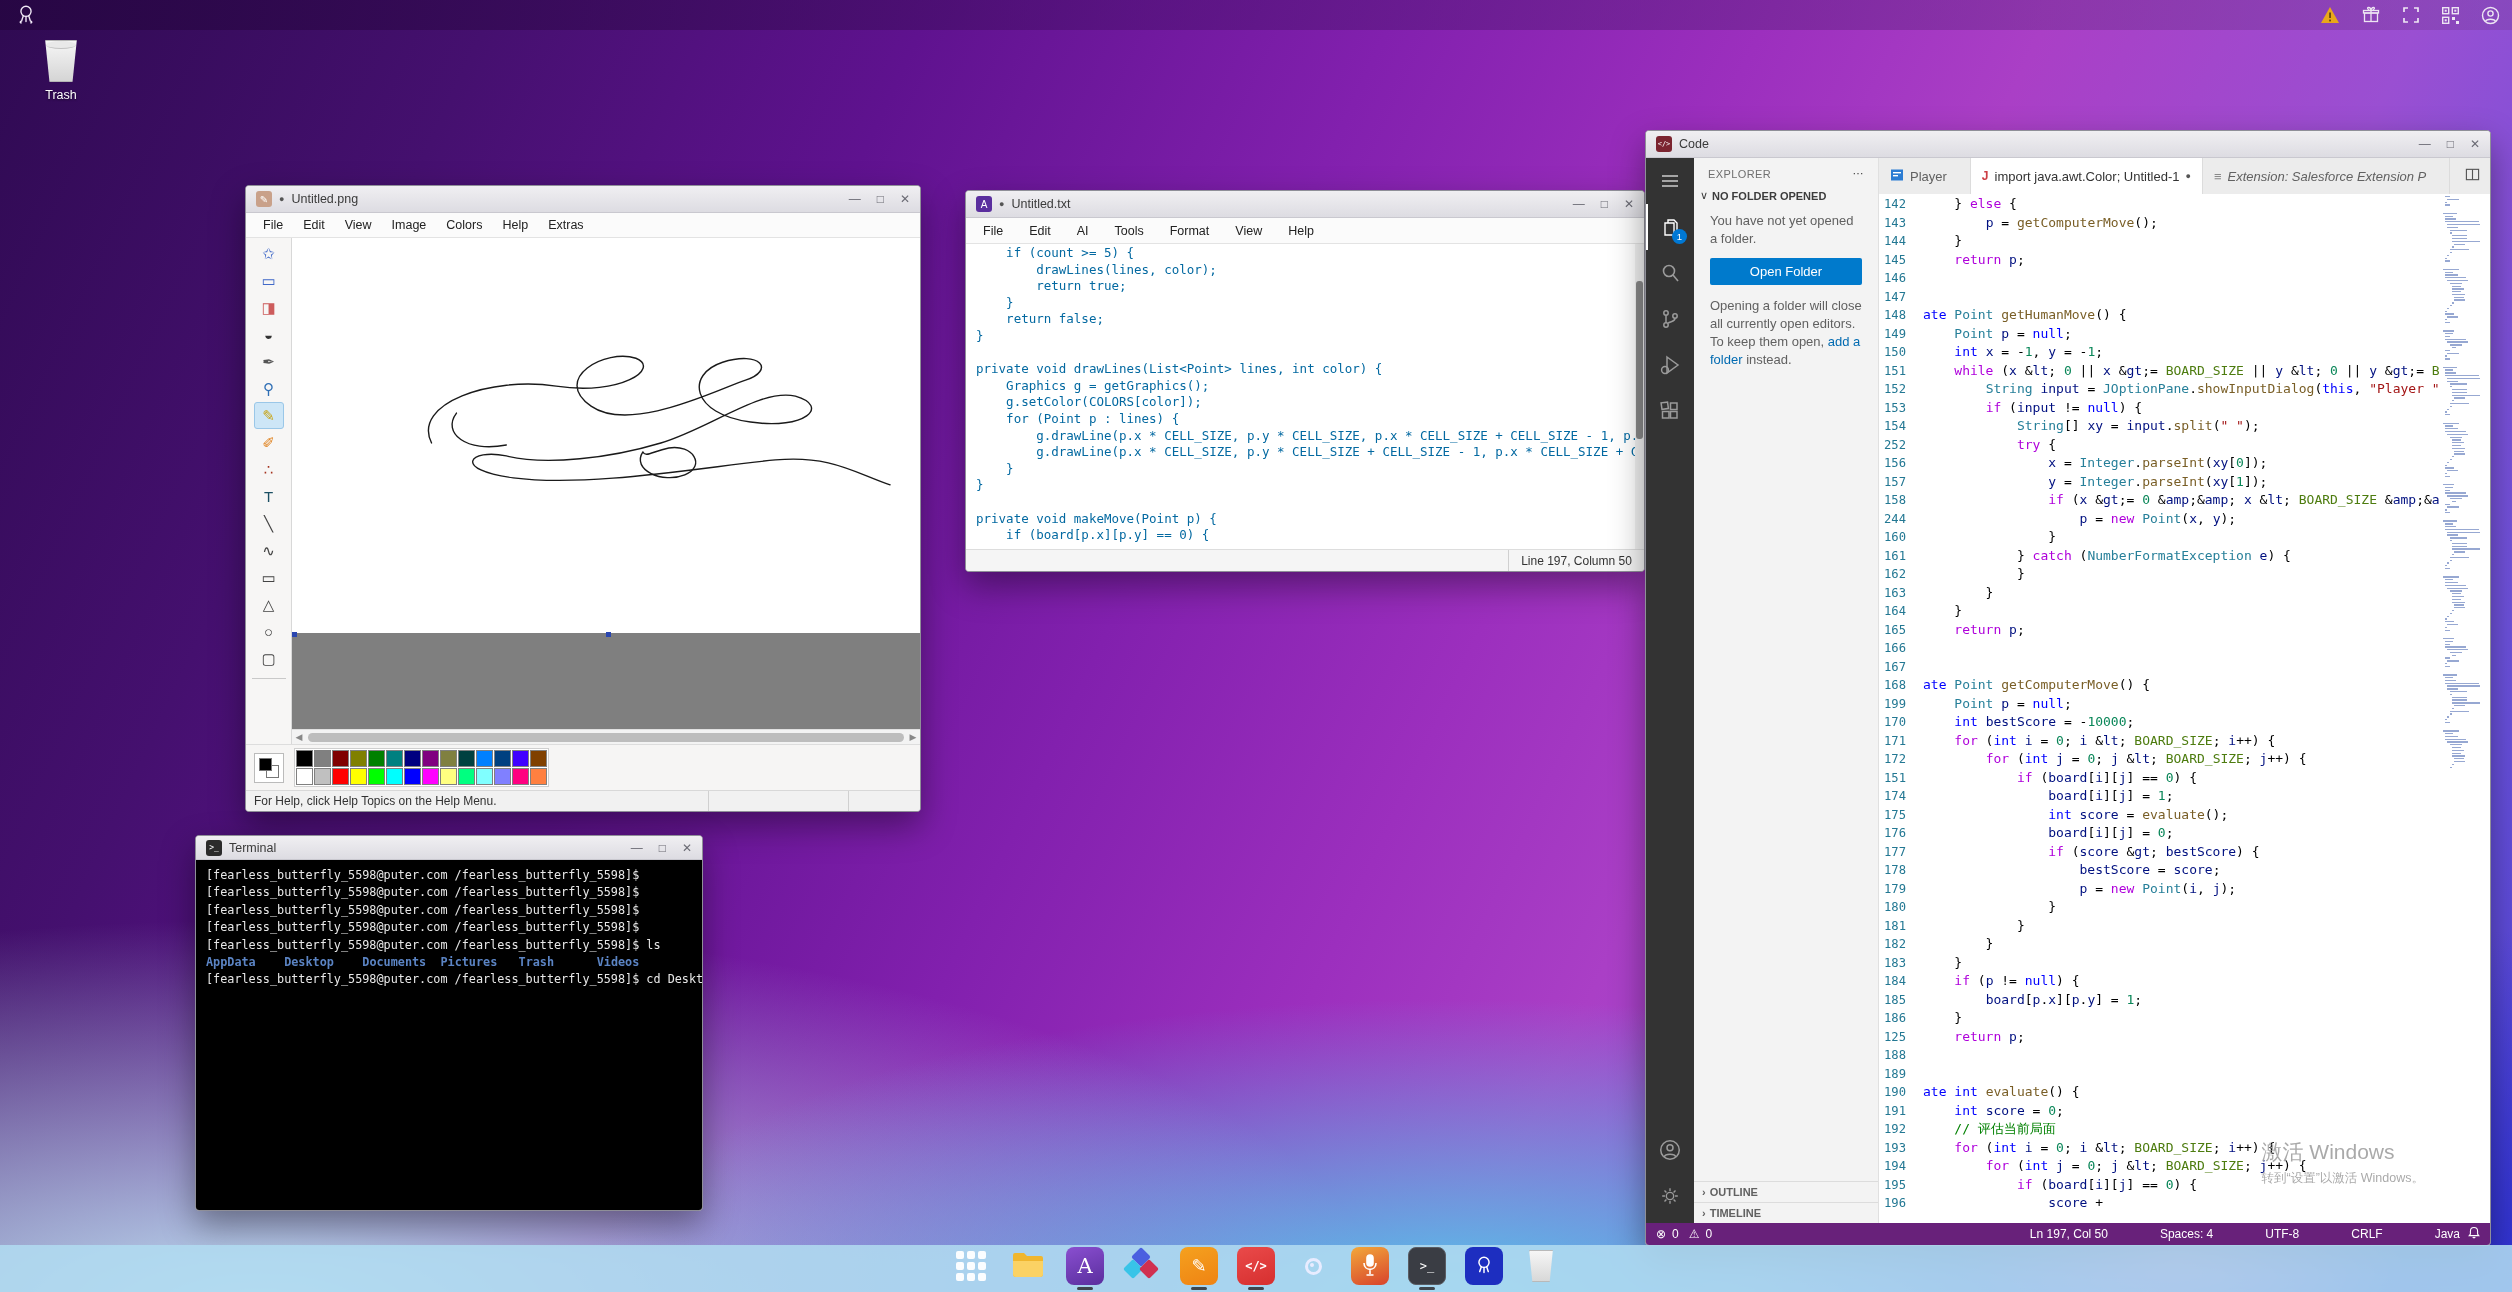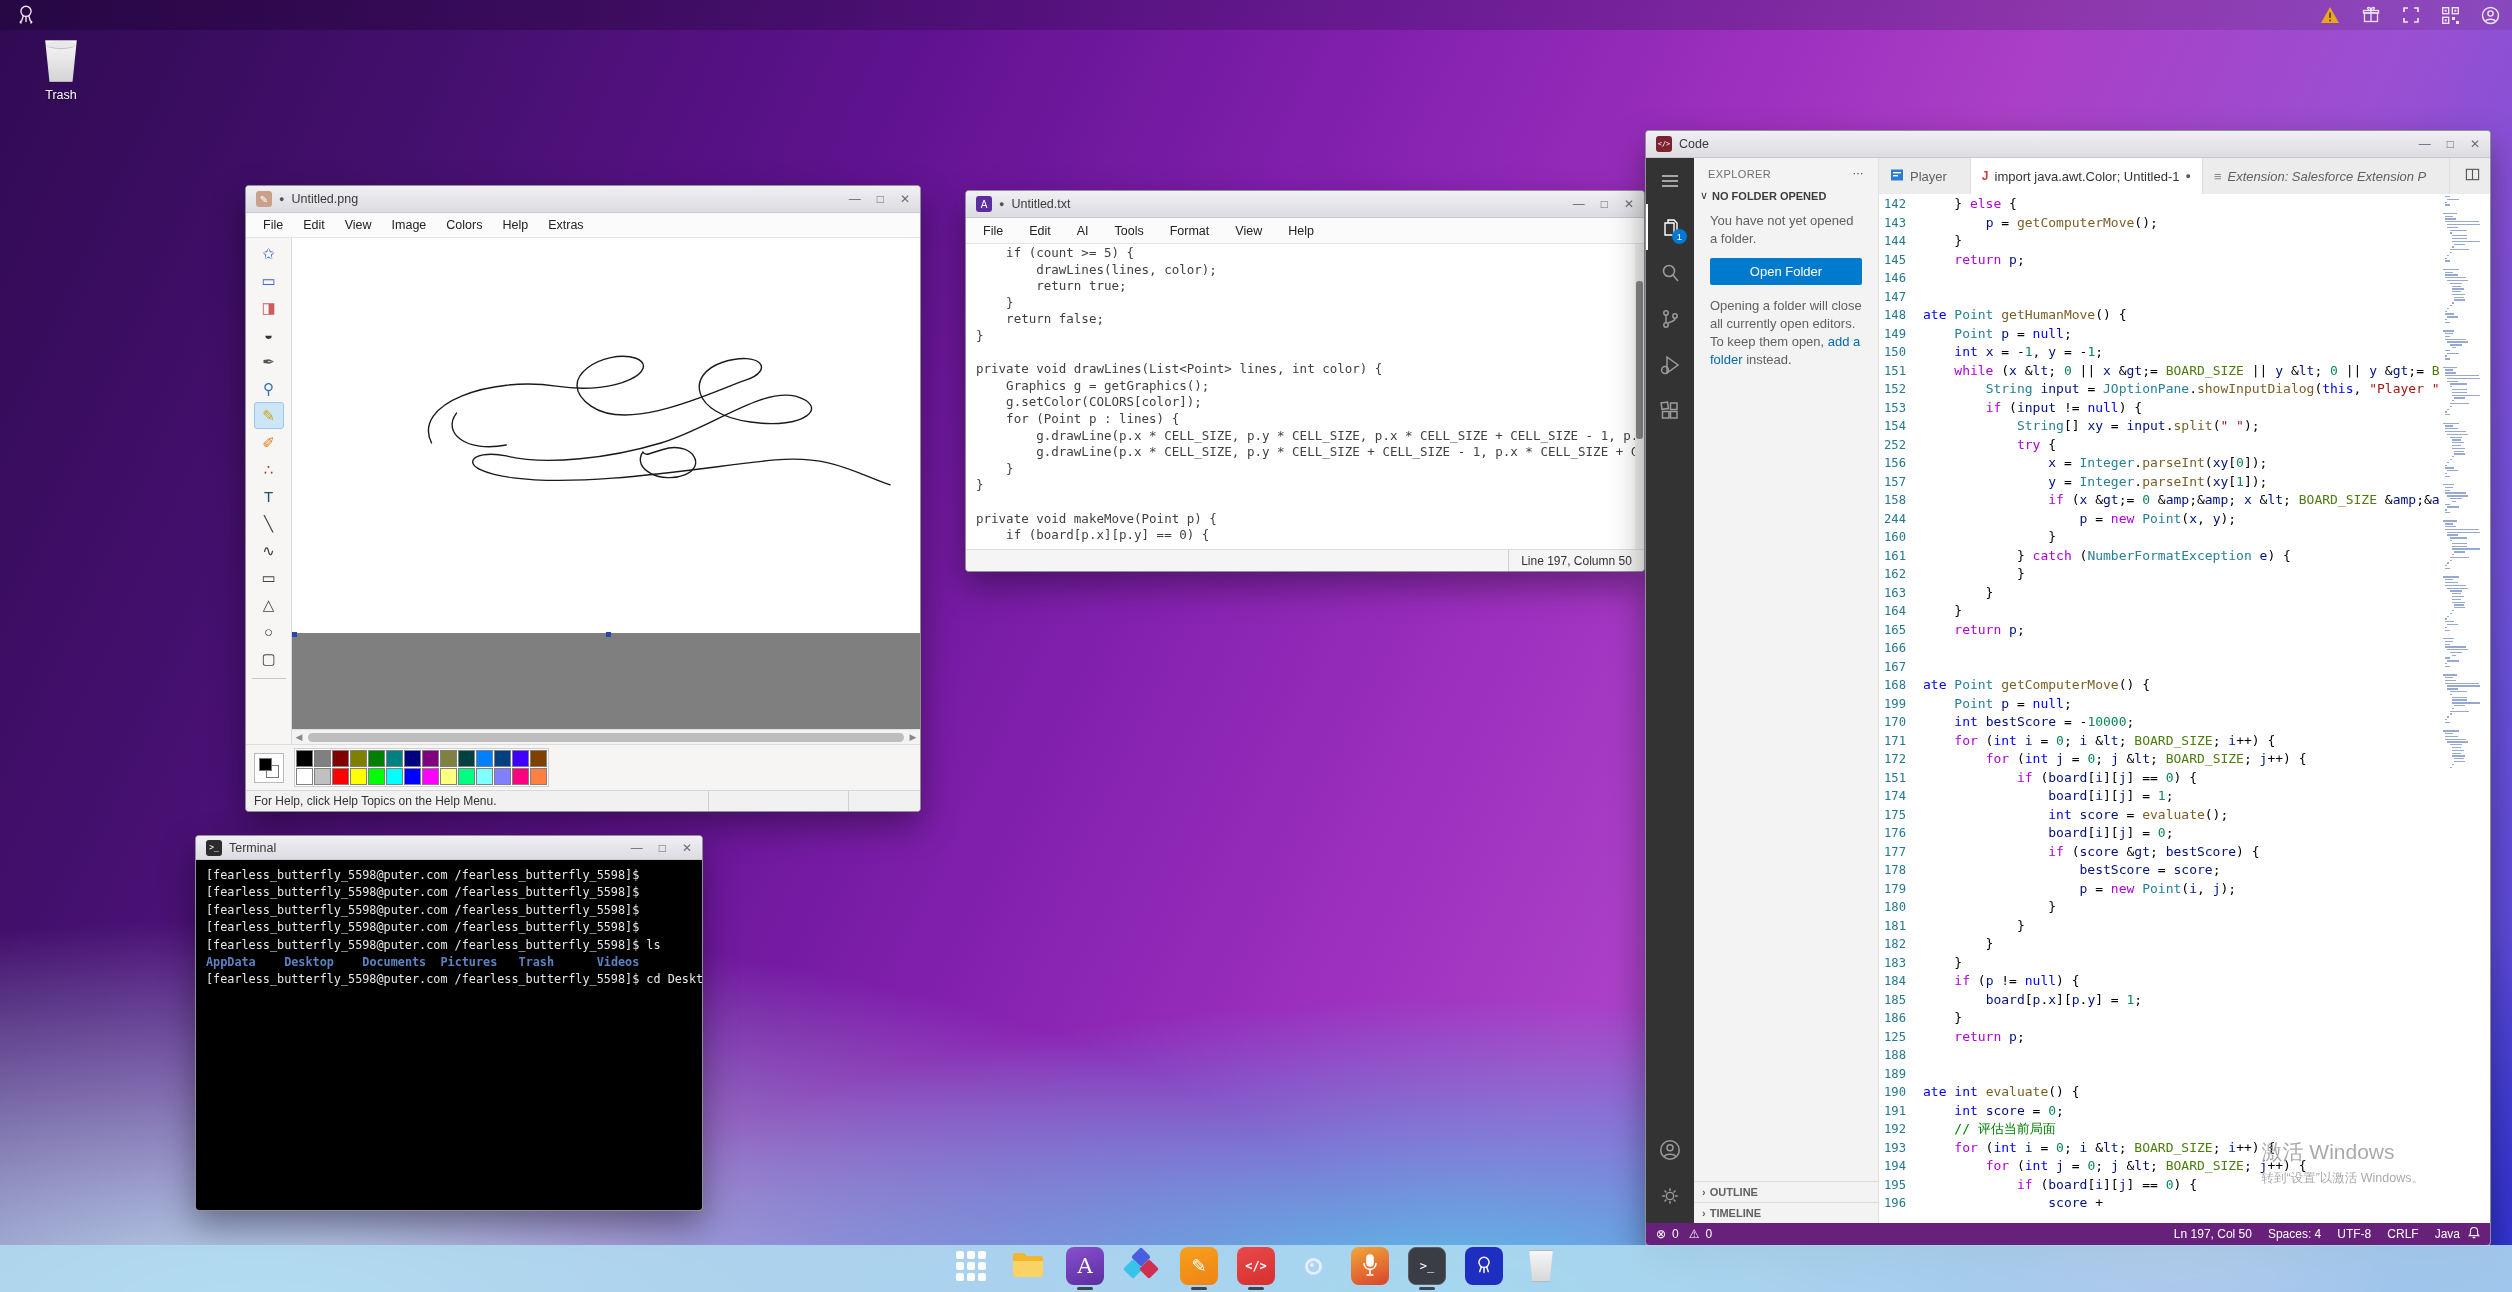--- a/index.html
+++ b/index.html
@@ -54,21 +54,21 @@
   #swatch-bg{position:absolute;right:4px;bottom:4px;width:13px;height:13px;background:#fff;border:1px solid #777;}
   #palette-grid{display:grid;grid-template-rows:repeat(2,17px);grid-auto-flow:column;grid-auto-columns:17px;gap:1px;background:#fff;padding:1px;border:1px solid #cfcfcf;}
   .pcell{width:17px;height:17px;border:1px solid #808080;cursor:pointer;}
   #paint-status{flex:0 0 21px;background:#f1f1f1;border-top:1px solid #d8d8d8;display:flex;align-items:center;font-size:12px;color:#333;}
   #paint-status .scell1{flex:1;padding-left:8px;}
   #paint-status .scell2{flex:0 0 140px;border-left:1px solid #d0d0d0;height:100%;}
   #paint-status .scell3{flex:0 0 72px;border-left:1px solid #d0d0d0;height:100%;}
   
   #win-txt{left:965px;top:190px;width:680px;height:382px;}
   #txt-content{flex:1;background:#fff;position:relative;overflow:hidden;padding:1px 0 0 10px;}
-  .tline{font-family:"DejaVu Sans Mono",monospace;font-size:12.5px;line-height:16.6px;white-space:pre;color:#404040;}
+  .tline{font-family:"DejaVu Sans Mono",monospace;font-size:12.5px;line-height:16.6px;white-space:pre;color:#0369a1;}
   #txt-vscroll{position:absolute;right:0;top:0;width:9px;bottom:0;background:#f2f2f2;}
   #txt-vthumb{position:absolute;right:1px;top:12%;width:7px;height:52%;background:#8a8a8a;border-radius:3px;}
   #txt-status{flex:0 0 22px;background:#f5f5f5;border-top:1px solid #ddd;display:flex;align-items:center;font-size:12px;color:#333;}
   #txt-status .fill{flex:1;}
   #txt-status .cell{flex:0 0 136px;border-left:1px solid #d0d0d0;height:100%;display:flex;align-items:center;justify-content:center;}
   
   #win-term{left:195px;top:835px;width:508px;height:376px;}
   #win-term .tbar{height:24px;flex-basis:24px;}
   #term-content{flex:1;background:#000;padding:7px 10px;overflow:hidden;}
   .trow{font-family:"DejaVu Sans Mono",monospace;font-size:11.8px;line-height:17.4px;white-space:pre;}
@@ -108,21 +108,21 @@
   .vcode .k{color:#af00db;}.vcode .b{color:#0000ff;}.vcode .t{color:#267f99;}
   .vcode .m{color:#795e26;}.vcode .s{color:#a31515;}.vcode .n{color:#098658;}
   .vcode .cst{color:#4d7c0f;}.vcode .c{color:#008000;}.vcode .v{color:#001080;}
   #vs-minimap{flex:0 0 50px;padding:2px 3px;overflow:hidden;}
   .mmrow{height:1.3px;margin-bottom:1.5px;background:rgba(82,110,180,.6);}
   #vs-watermark{position:absolute;right:66px;bottom:36px;text-align:left;color:#9b9b9b;opacity:.85;pointer-events:none;}
   #vs-watermark .w1{font-size:21px;}
   #vs-watermark .w2{font-size:12.5px;margin-top:4px;}
   #vs-statusbar{flex:0 0 22px;background:#68217a;color:#fff;display:flex;align-items:center;font-size:12px;padding:0 10px;gap:6px;}
   #vs-sbr{margin-left:auto;display:flex;gap:16px;align-items:center;}
-  .sbitem{cursor:pointer;}
+  .sbitem{cursor:pointer;margin-left:36px;}
   
   #taskbar{position:absolute;left:0;bottom:0;width:100%;height:47px;background:rgba(176,219,240,.88);
     display:flex;align-items:center;justify-content:center;gap:17px;}
   .dock-item{display:flex;flex-direction:column;align-items:center;cursor:pointer;width:40px;}
   .tile{width:38px;height:38px;border-radius:8px;display:flex;align-items:center;justify-content:center;color:#fff;}
   .tile-a{background:linear-gradient(160deg,#8a4fd0,#5a2e9e);font-family:"DejaVu Serif",serif;font-size:21px;}
   .tile-paint{background:linear-gradient(160deg,#f5a11f,#ef8313);font-size:18px;}
   .tile-code{background:linear-gradient(160deg,#ea4a4a,#d62f2f);font-weight:bold;font-size:12px;font-family:"DejaVu Sans Mono",monospace;}
   .tile-cam{background:radial-gradient(circle at 50% 45%,#44521f0 0%,#39449c 40%,#232a6e 100%);}
   .lens{width:17px;height:17px;border:3px solid #e8ecff;border-radius:50%;position:relative;}

